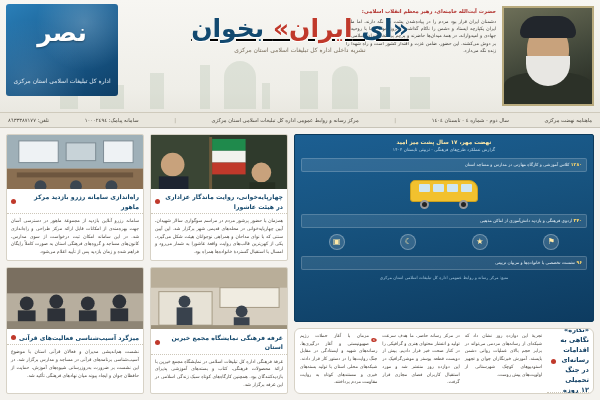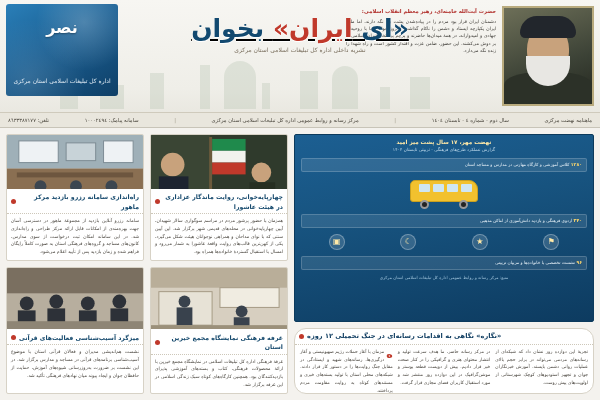--- a/index.html
+++ b/index.html
@@ -91,21 +91,21 @@
     overflow: hidden;
   }
   .org-badge .swirl {
     position: absolute; inset: 0;
     background:
       radial-gradient(circle at 70% 20%, rgba(255,255,255,.22), transparent 45%),
       radial-gradient(circle at 20% 80%, rgba(255,255,255,.12), transparent 50%);
   }
   .org-badge .caligraphy {
     position: absolute; top: 14px; left: 0; right: 0;
-    text-align: center; color: #ffffff; font-size: 16px; font-weight: bold;
+    text-align: center; color: #ffffff; font-size: 25px; font-weight: bold;
     direction: rtl; text-shadow: 0 1px 2px rgba(0,0,0,.35);
   }
   .org-badge .orgname {
     position: absolute; bottom: 12px; left: 0; right: 0;
     text-align: center; color: #dfeaf3; font-size: 6px; direction: rtl;
   }
   .infobar {
     position: absolute; bottom: 0; left: 0; right: 0; height: 15px;
     background: #e9e6dd; border-top: 1px solid #cfcabc;
     display: flex; align-items: center; justify-content: space-between;
@@ -204,22 +204,22 @@
     display: flex; align-items: center; justify-content: center;
     color: #ffe9a8; font-size: 8px;
   }
   .f-foot {
     direction: rtl; text-align: center; color: #9fc4dc;
     font-size: 4.2px; padding: 2px 6px 5px;
   }
 
   
   .wide {
-    background: #fff; border: 1px solid #d7d2c6; border-radius: 12px;
-    display: flex; flex-direction: column; overflow: hidden;
+    background: #fff; border: 1px solid #d7d2c6; border-radius: 6px;
+    display: flex; overflow: hidden;
   }
   .wide .headline { font-size: 6.6px; color: #123f63; }
   .wide .cols {
     display: flex; flex-direction: row-reverse; gap: 5px;
     padding: 3px 5px 5px; direction: rtl;
   }
   .wide .cols .c { flex: 1; font-size: 4.5px; line-height: 1.72; color: #4a463f; text-align: justify; }
   .drop {
     float: right; font-size: 11px; font-weight: bold; color: #c0392b;
     line-height: 1; margin: 1px 0 0 2px;

